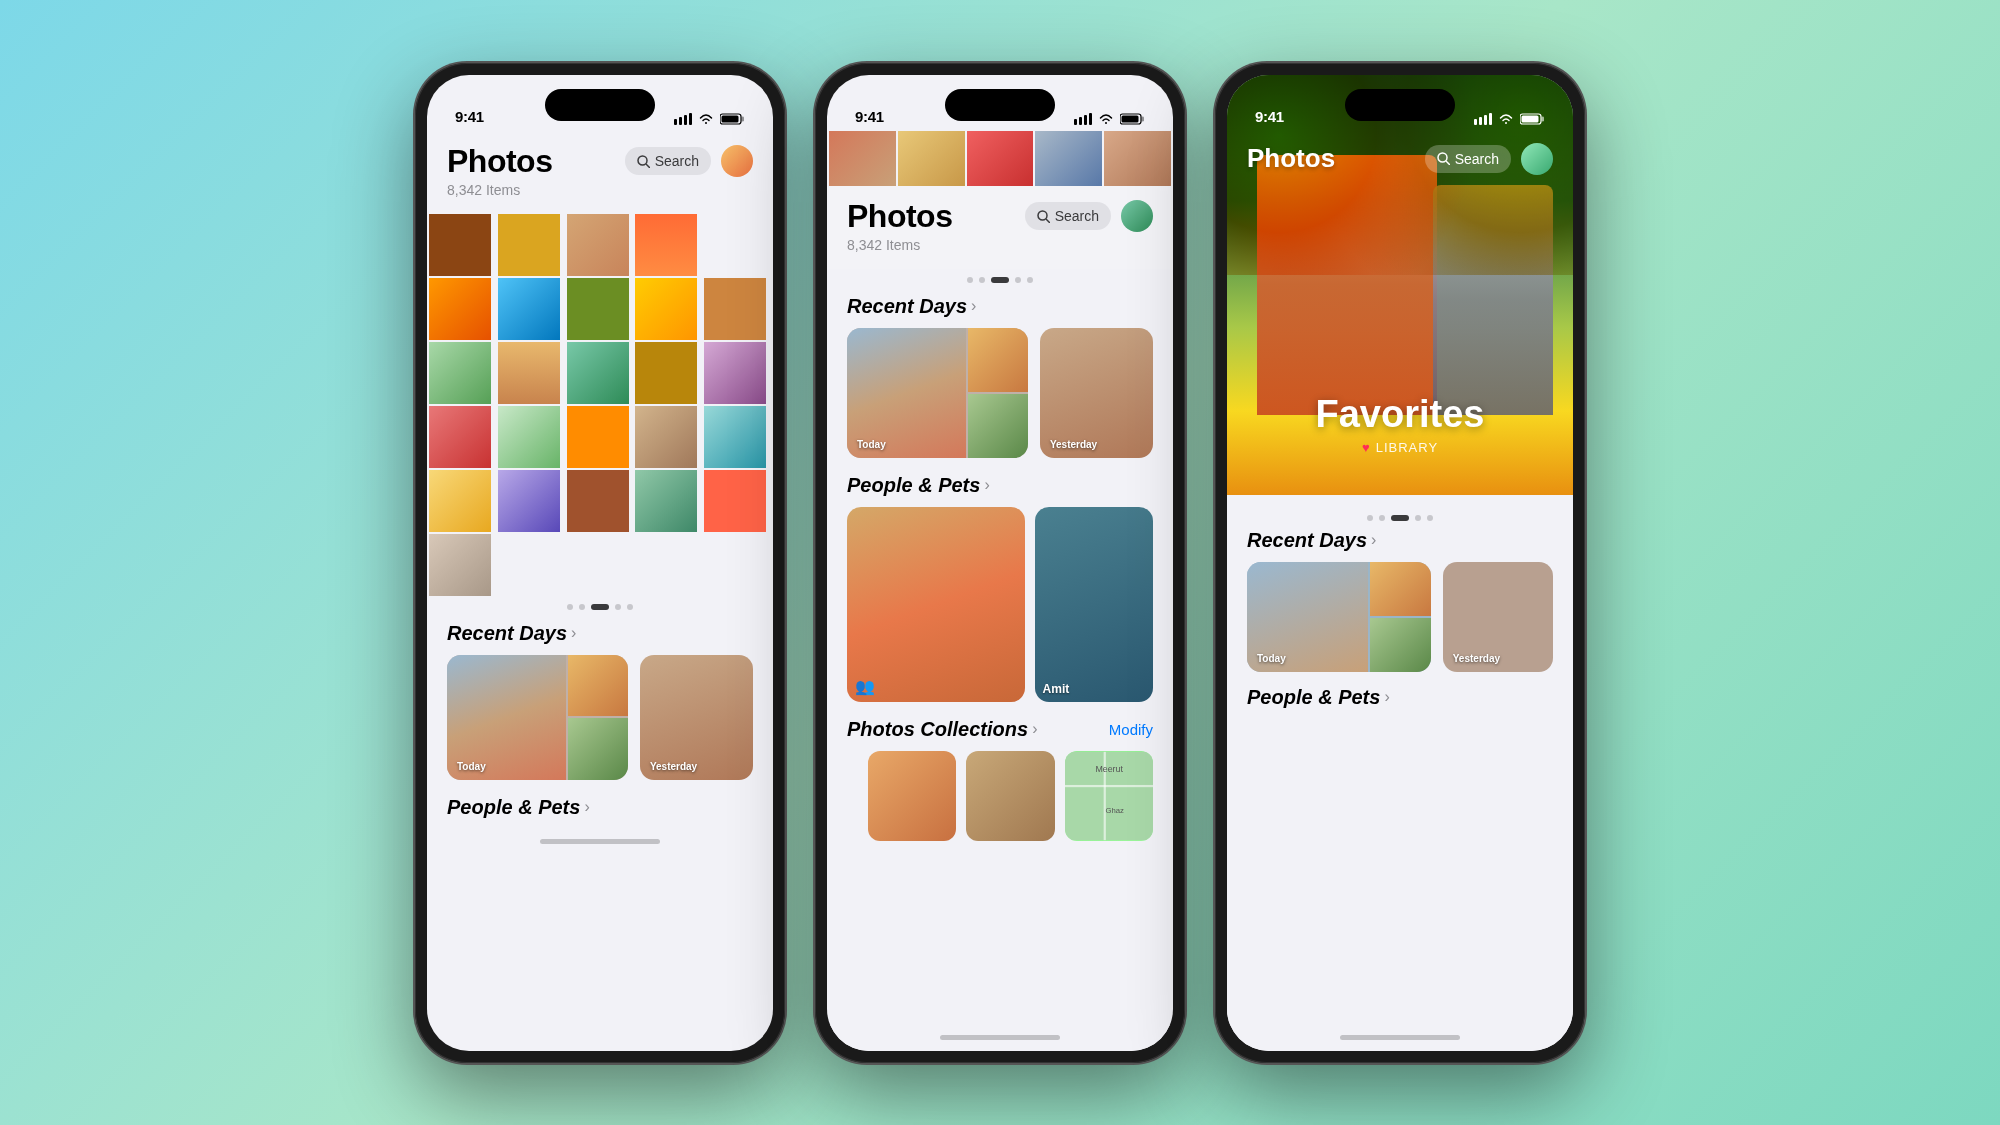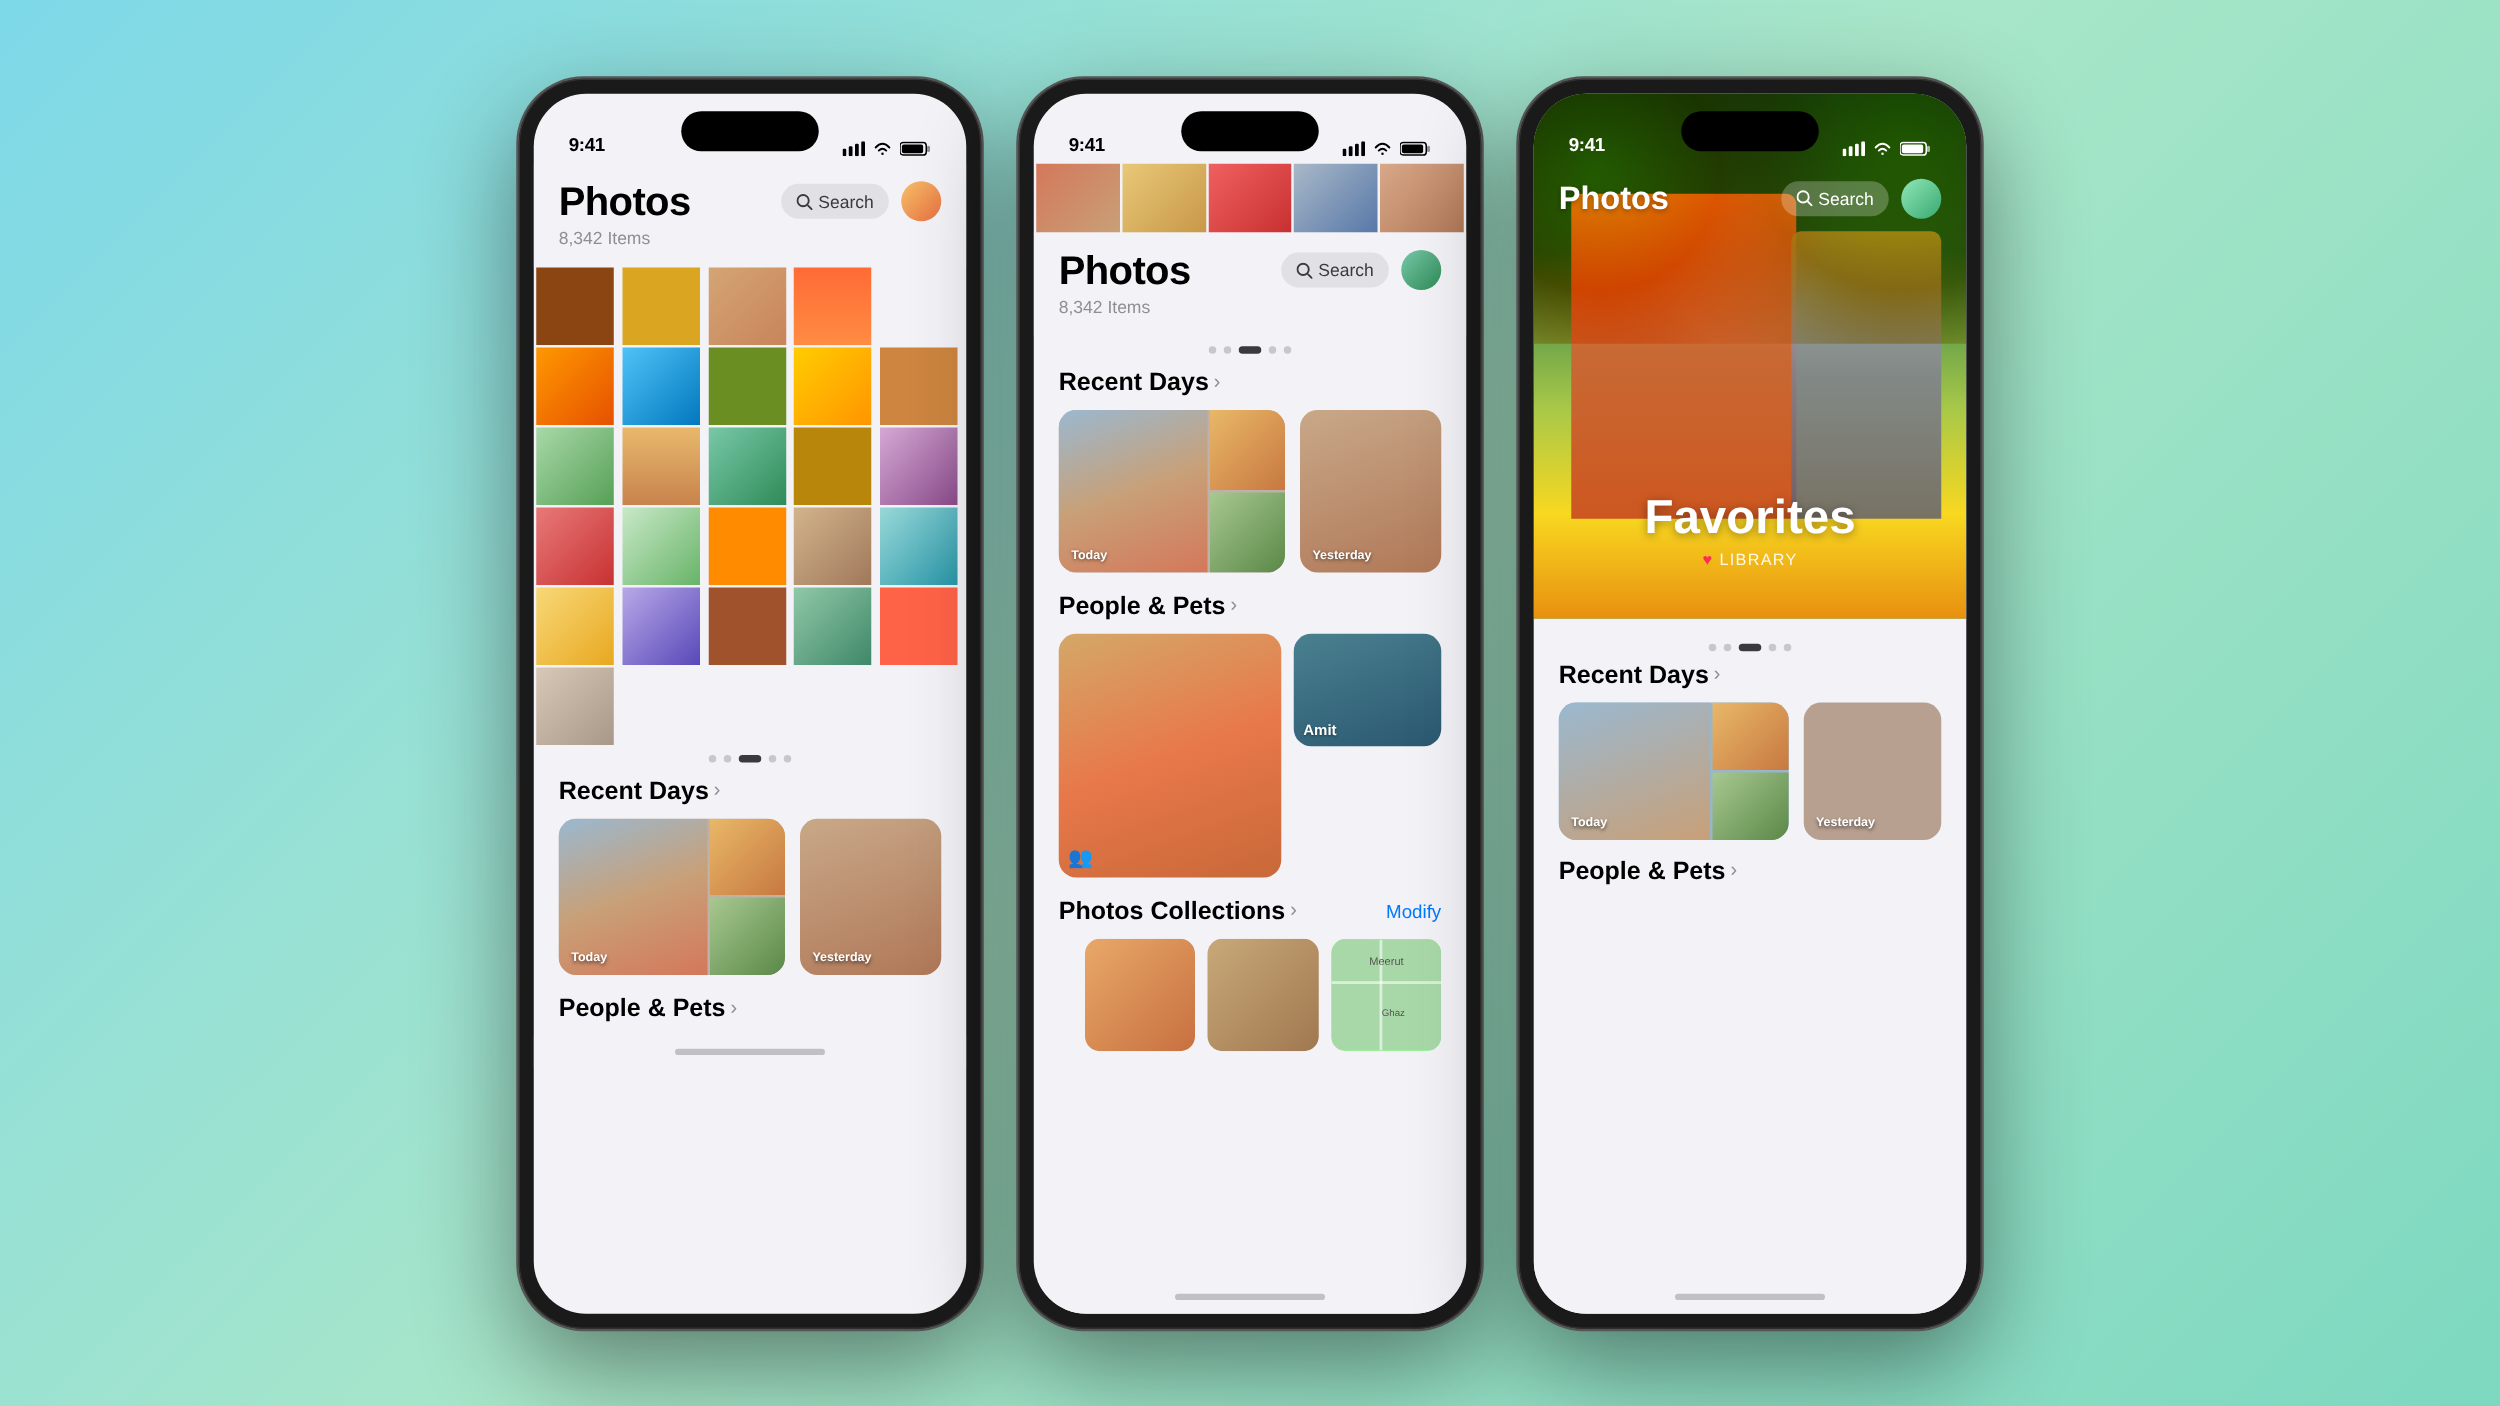--- a/index.html
+++ b/index.html
@@ -189,20 +189,21 @@
       display: flex;
       align-items: center;
       gap: 4px;
       margin-bottom: 10px;
     }
 
     .section-title {
       font-size: 20px;
       font-weight: 700;
       color: #000;
+      font-style: italic;
     }
 
     .section-chevron {
       font-size: 16px;
       color: #8e8e93;
     }
 
     
     .recent-days-row {
       display: flex;
@@ -268,21 +269,21 @@
       flex: 1.2;
       border-radius: 14px;
       overflow: hidden;
       height: 110px;
       background: #8a9cb5;
       position: relative;
     }
 
     .person-card-small {
       display: flex;
-      flex-direction: row;
+      flex-direction: column;
       gap: 10px;
       flex: 0.8;
     }
 
     .person-thumb {
       flex: 1;
       border-radius: 14px;
       overflow: hidden;
       background: #c8a890;
       position: relative;

